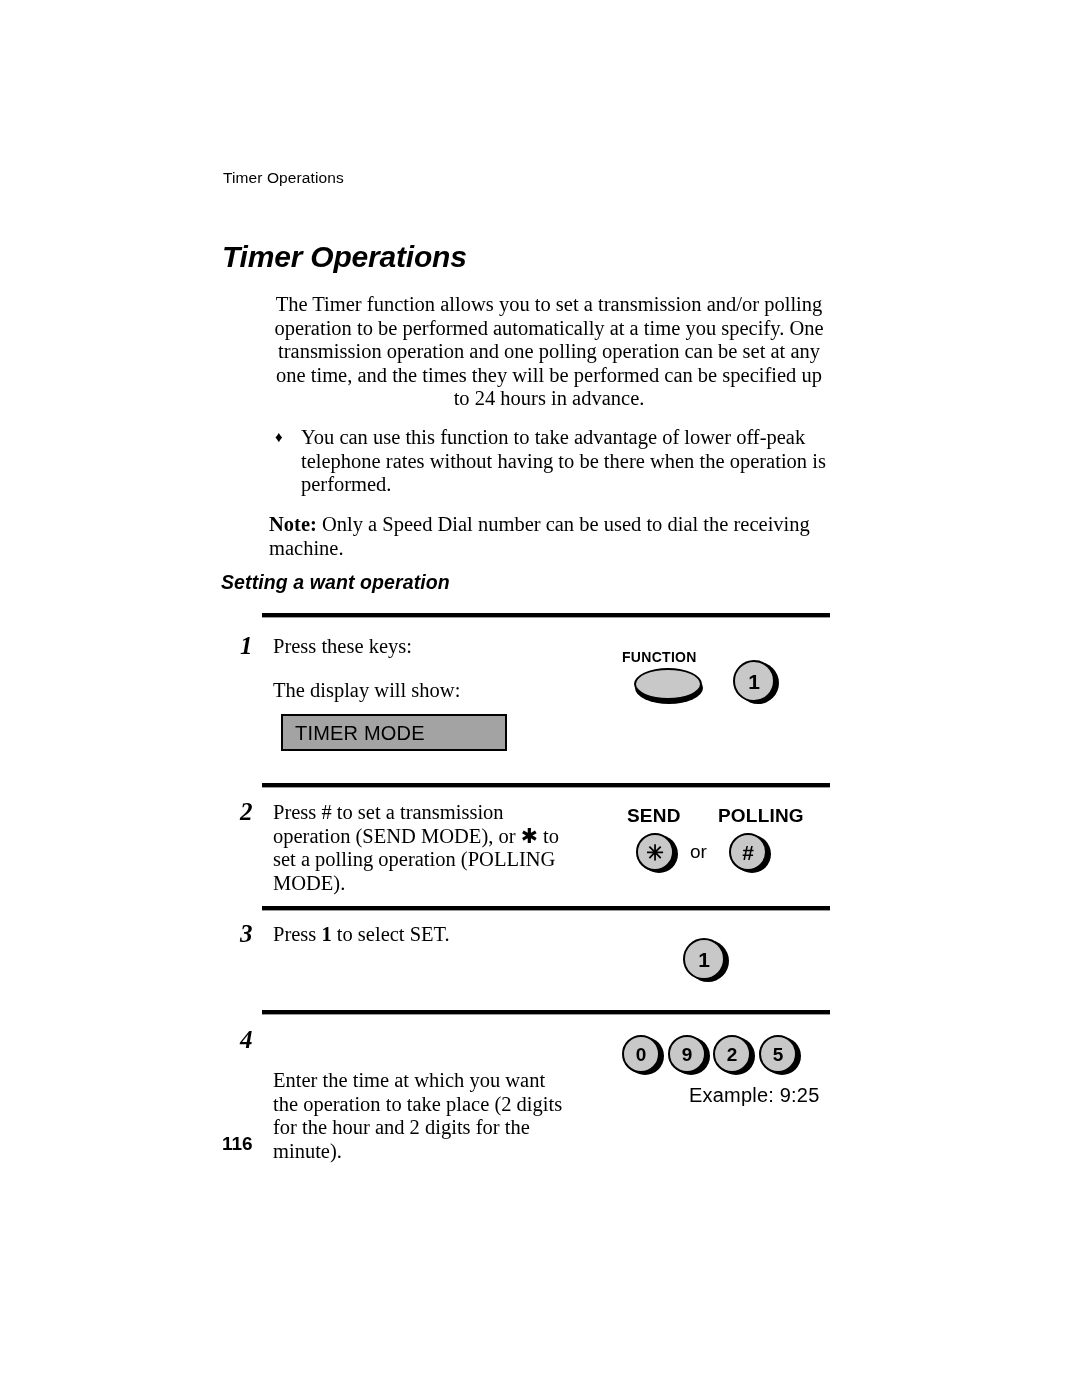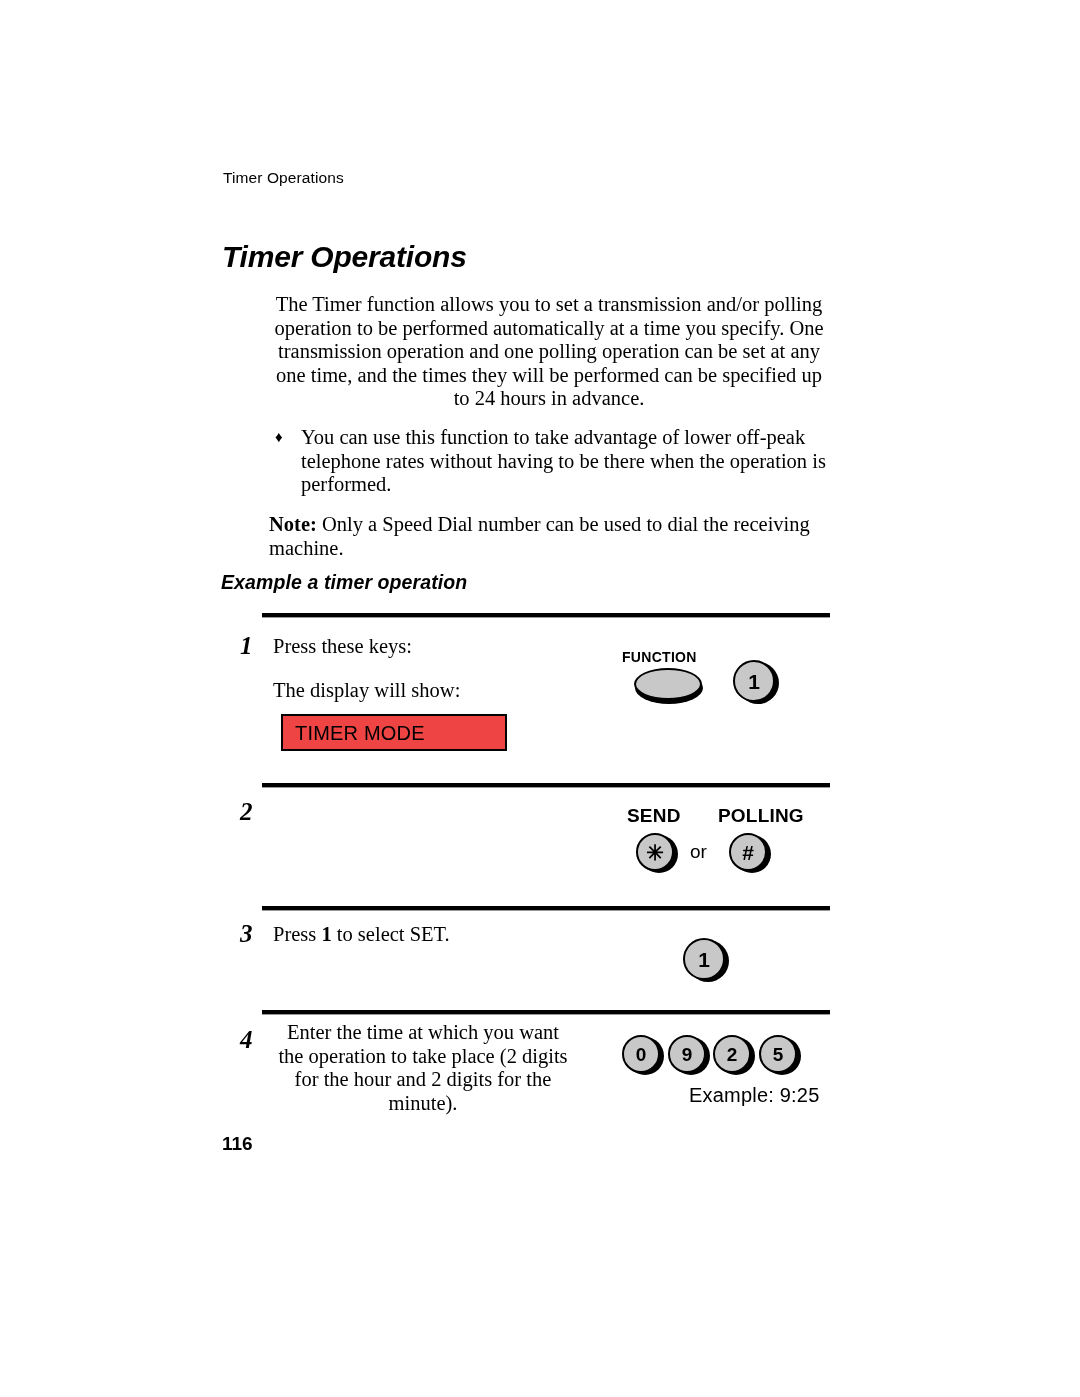--- a/index.html
+++ b/index.html
@@ -128,21 +128,21 @@
   }
 
   
   .lcd-box {
     position: absolute;
     left: 281px;
     top: 706px;
     width: 226px;
     height: 37px;
     border: 2.5px solid #000;
-    background: #ef4444;
+    background: #a3a3a3;
     box-sizing: border-box;
   }
   .lcd-text {
     position: absolute;
     left: 12px;
     top: 6px;
     font-family: "Liberation Sans", sans-serif;
     font-size: 20px;
     letter-spacing: 0.2px;
   }
@@ -238,40 +238,41 @@
 
   <div class="bullet-row">
     <span class="bullet-glyph">♦</span>
     <span class="bullet-text">You can use this function to take advantage of lower off-peak telephone rates without having to be there when the operation is performed.</span>
   </div>
 
   <div class="note-para">
     <span class="note-label">Note:</span><span> Only a Speed Dial number can be used to dial the receiving machine.</span>
   </div>
 
-  <div class="sub-heading">Example a timer operation</div>
+  <div class="sub-heading">Setting a want operation</div>
 
   <div class="rule" style="top:605px;"></div>
 
   <div class="step-num" style="top:624px;">1</div>
   <div class="step-text" style="top:627px;">Press these keys:</div>
   <div class="step-text" style="top:671px;">The display will show:</div>
 
   <div class="lcd-box">
     <span class="lcd-text">TIMER MODE</span>
   </div>
 
   <div class="key-label" style="left:622px; top:641px;">FUNCTION</div>
   <div class="key-oval" style="left:634px; top:660px;"></div>
 
   <div class="key-round big" style="left:733px; top:652px;">1</div>
 
   <div class="rule" style="top:775px;"></div>
 
   <div class="step-num" style="top:790px;">2</div>
+  <div class="step-text" style="top:793px;">Press # to set a transmission operation (SEND MODE), or ✱ to set a polling operation (POLLING MODE).</div>
 
   <div class="key-label plain" style="left:627px; top:797px;">SEND</div>
   <div class="key-label plain" style="left:718px; top:797px;">POLLING</div>
 
   <div class="key-round sym" style="left:636px; top:825px;">✳</div>
 
   <div class="or-text" style="left:690px; top:833px;">or</div>
 
   <div class="key-round sym" style="left:729px; top:825px;">#</div>
 
@@ -280,21 +281,21 @@
   <div class="step-num" style="top:912px;">3</div>
   <div class="step-text" style="top:915px;">
     <span>Press </span><span style="font-weight:bold;">1</span><span> to select SET.</span>
   </div>
 
   <div class="key-round big" style="left:683px; top:930px;">1</div>
 
   <div class="rule" style="top:1002px;"></div>
 
   <div class="step-num" style="top:1018px;">4</div>
-  <div class="step-text" style="top:1013px;text-align:center;">Enter the time at which you want the operation to take place (2 digits for the hour and 2 digits for the minute).</div>
+  <div class="step-text" style="top:1061px;">Enter the time at which you want the operation to take place (2 digits for the hour and 2 digits for the minute).</div>
 
   <div class="key-round" style="left:622px; top:1027px;">0</div>
   <div class="key-round" style="left:668px; top:1027px;">9</div>
   <div class="key-round" style="left:713px; top:1027px;">2</div>
   <div class="key-round" style="left:759px; top:1027px;">5</div>
 
   <div class="example-text" style="left:689px; top:1076px;">Example: 9:25</div>
 
   <div class="page-number">116</div>
 

